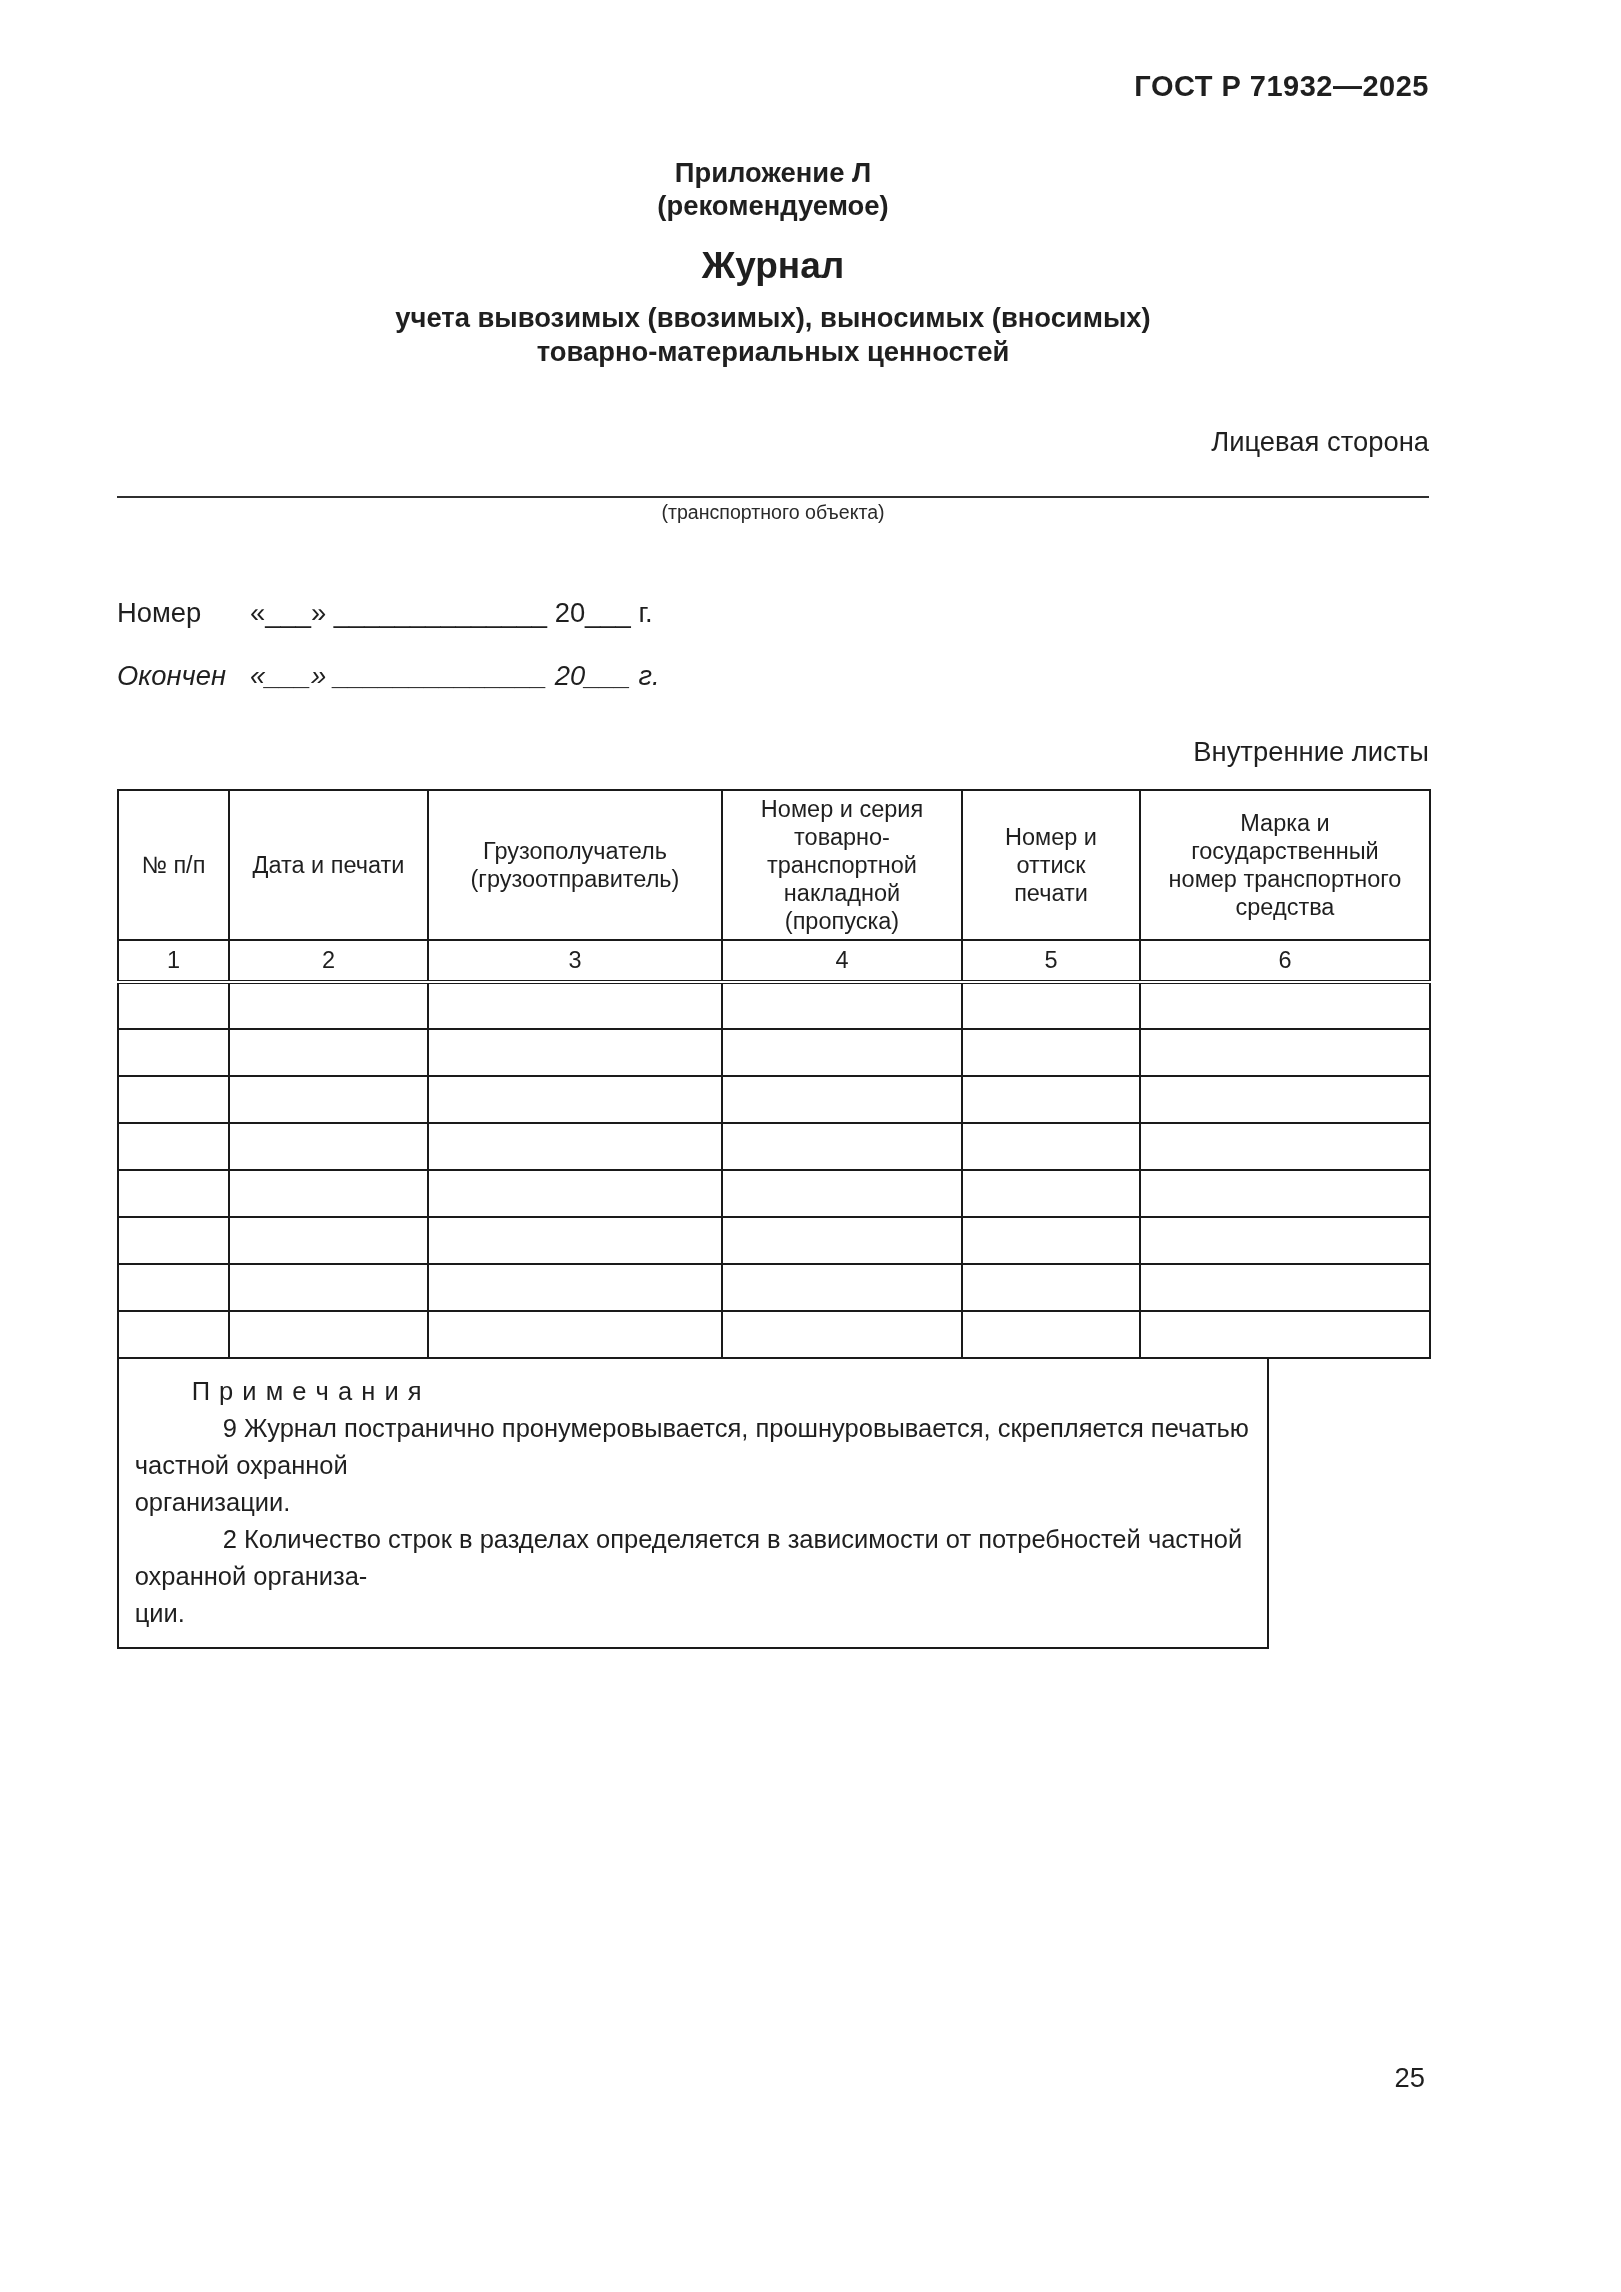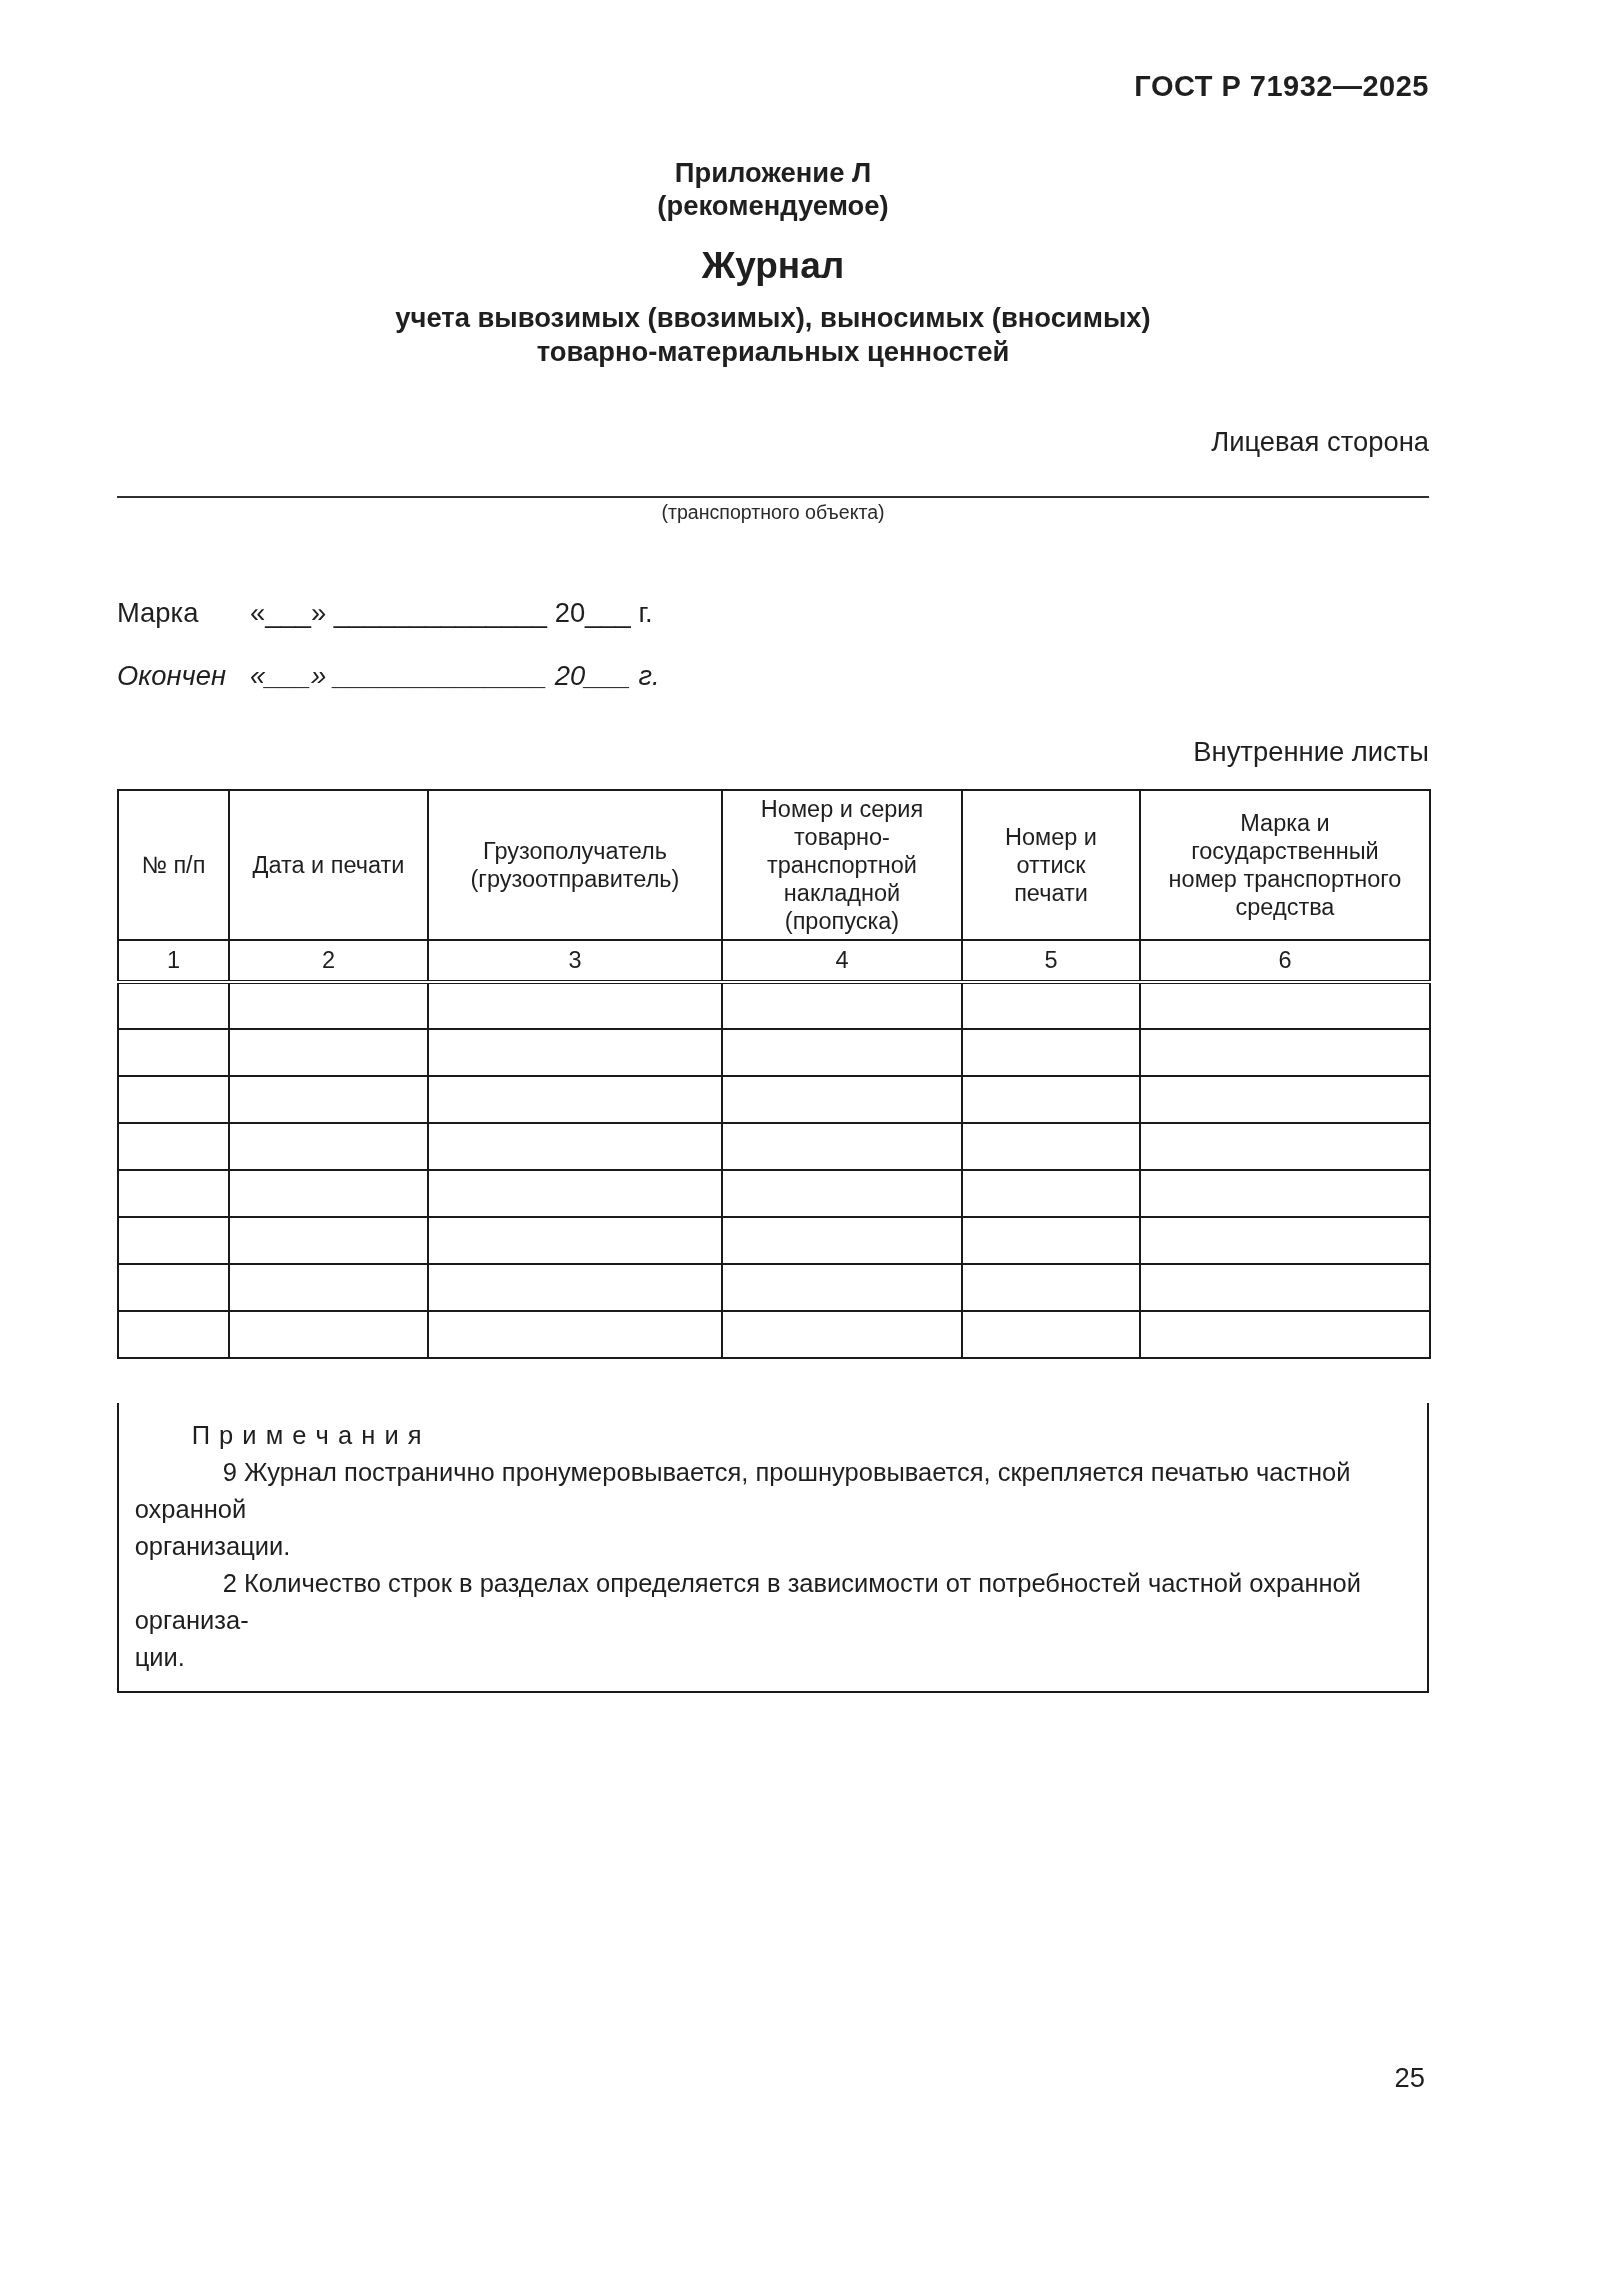--- a/index.html
+++ b/index.html
@@ -52,26 +52,26 @@
     font-size:23.5px;text-align:center;vertical-align:middle;
   }
   tbody.empty-rows tr{height:47px;}
   tbody.empty-rows td{
     border:2px solid #1a1a1a;
     border-top-width:2.9px;
     border-bottom-width:2.9px;
   }
 
   .notes-box{
-    width:1312px;
+    width:1152px;
     box-sizing:border-box;
     border:2px solid #1a1a1a;
     border-top:none;
     padding:13.7px 15.7px 15.7px 15.7px;
-    font-size:25.5px;line-height:37px;margin-top:44px;
+    font-size:25.5px;line-height:37px;
   }
   .notes-title{margin-left:57px;letter-spacing:1px;}
   .notes-box p{
     margin:0;
     text-indent:88px;
     white-space:pre-line;
   }
   .notes-box p + p{margin-top:0px;}
   .page-number{
     position:absolute;top:2061px;right:196px;
@@ -96,21 +96,21 @@
     </div>
 
     <div class="side-label">Лицевая сторона</div>
 
     <div class="object-line">
       <div class="object-rule"></div>
       <div class="object-caption">(транспортного объекта)</div>
     </div>
 
     <div class="date-row">
-      <span class="date-label">Марка</span><span>«___» ______________ 20___ г.</span>
+      <span class="date-label">Номер</span><span>«___» ______________ 20___ г.</span>
     </div>
     <div class="date-row">
       <span class="date-label">Окончен</span><span>«___» ______________ 20___ г.</span>
     </div>
 
     <div class="sheets-label">Внутренние листы</div>
 
     <table class="journal">
       <colgroup>
         <col style="width:111px">

